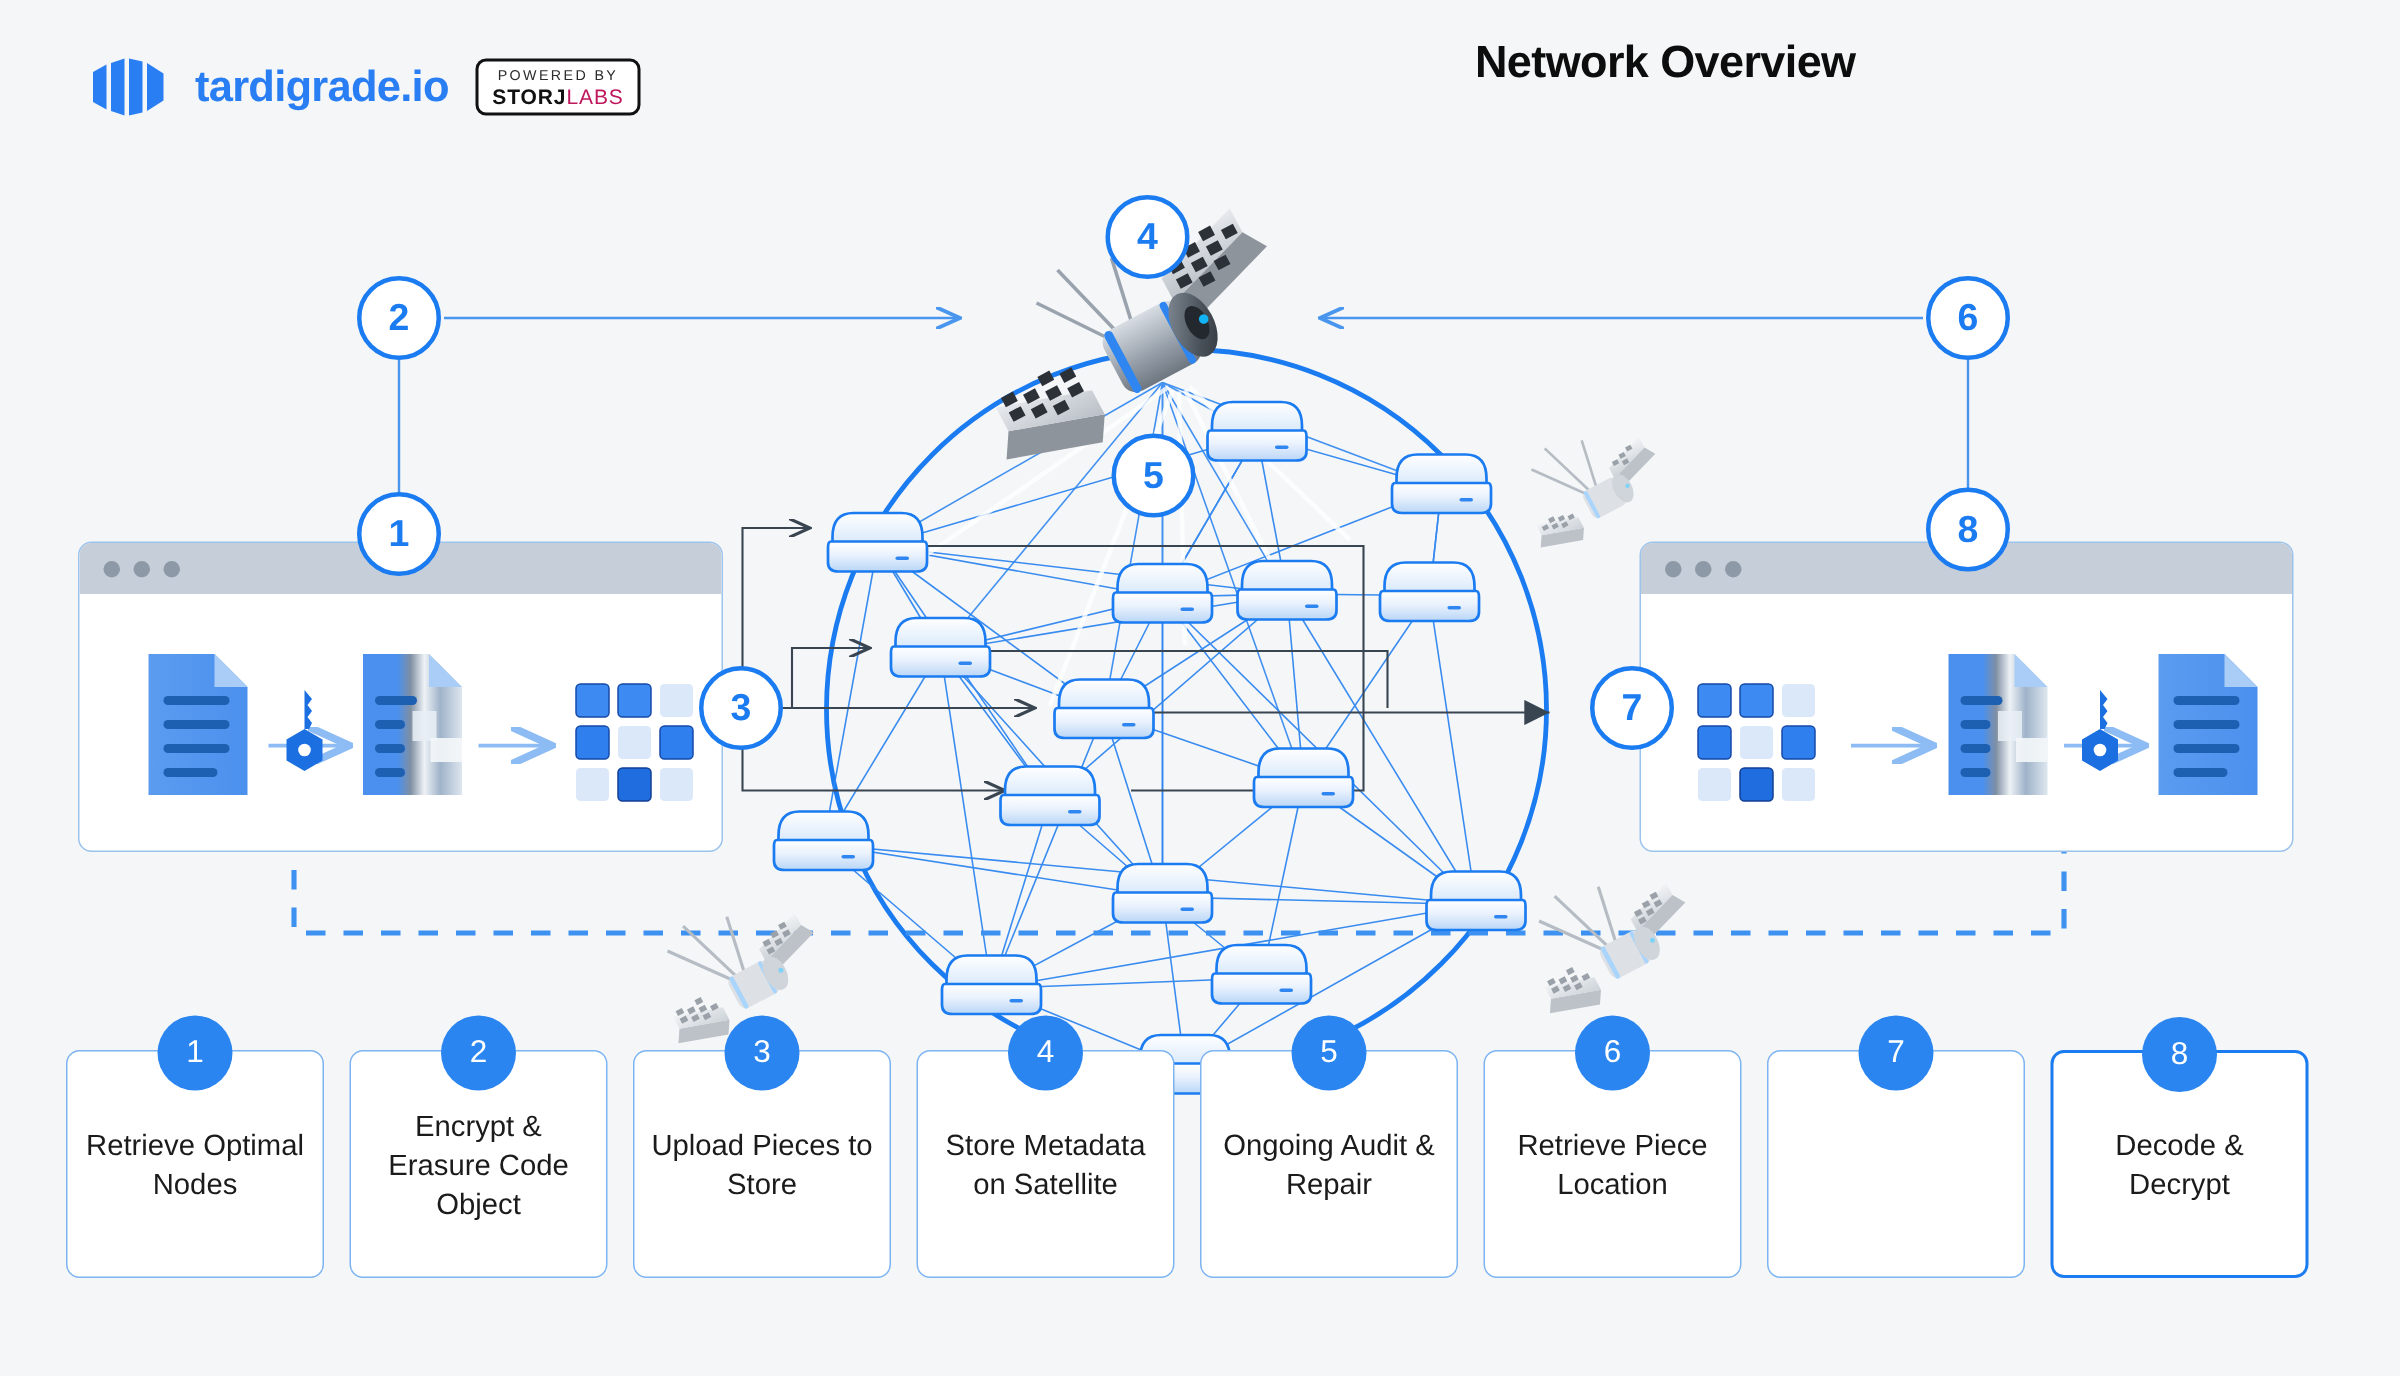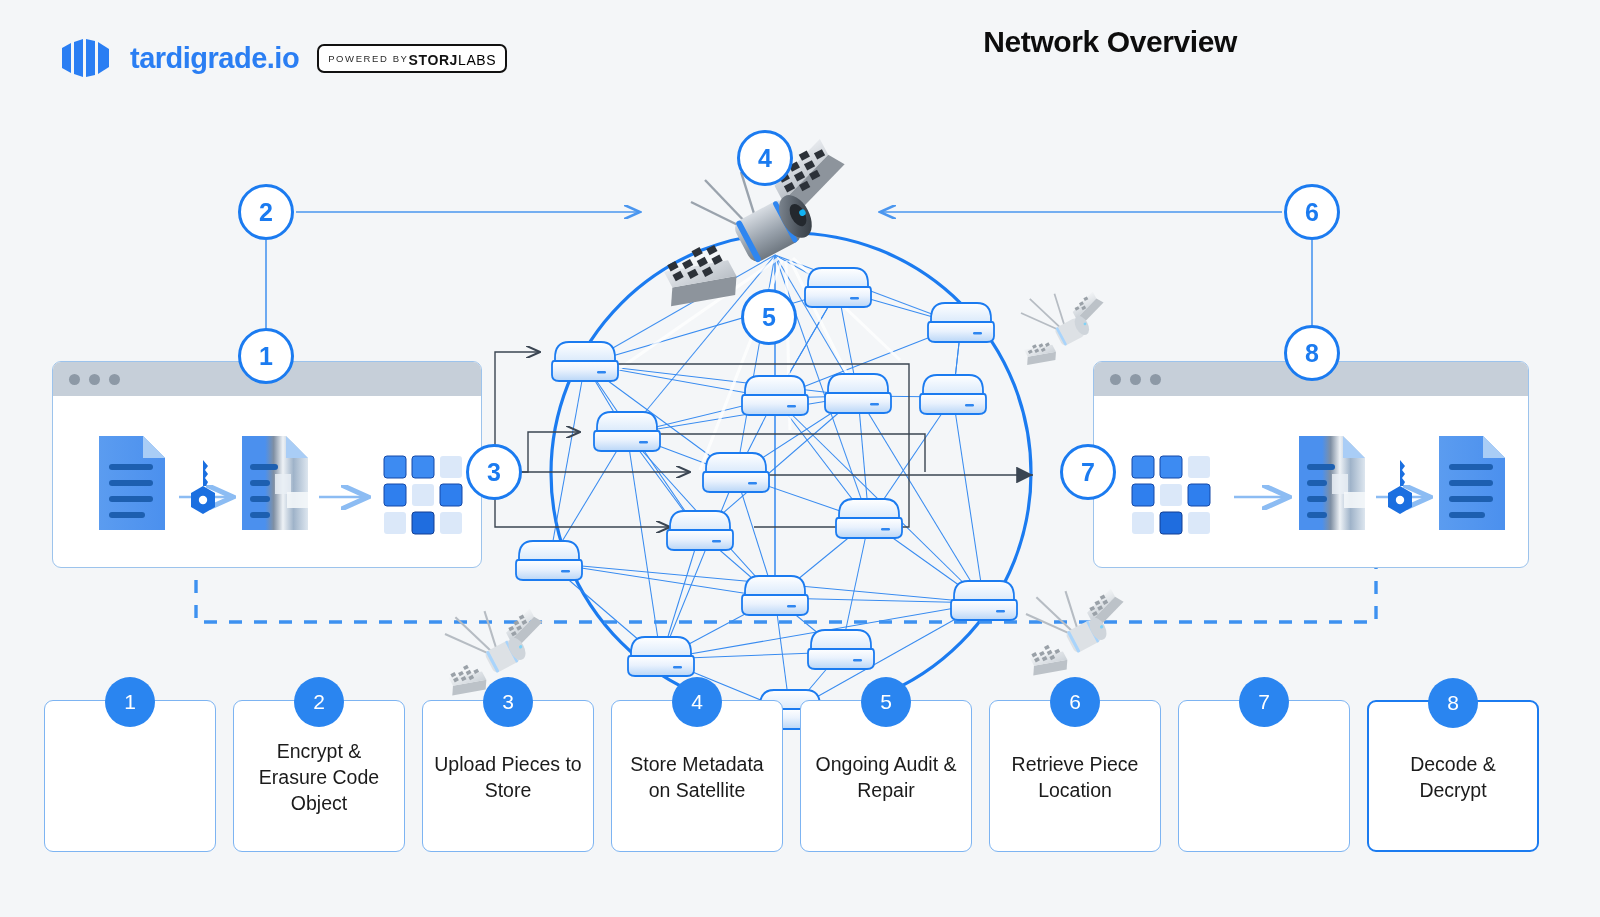--- a/index.html
+++ b/index.html
@@ -11,26 +11,26 @@
     position:relative;
   }
   #stage{position:absolute;inset:0;width:1299px;height:917px;}
 
   
   .hdr-logo{position:absolute;left:60px;top:38px;display:flex;align-items:center;gap:18px;}
   .logo-mark{width:52px;height:40px;position:relative;}
   .logo-word{font-size:29px;font-weight:bold;color:#2a7ef3;letter-spacing:-0.5px;}
   .storj-badge{
     border:2px solid #111;border-radius:7px;padding:5px 9px 4px 9px;
-    display:flex;align-items:center;line-height:1;
+    display:flex;flex-direction:column;align-items:center;line-height:1;
     background:#fff;
   }
   .storj-top{font-size:9.5px;letter-spacing:1.6px;color:#2b2b2b;font-weight:500;}
   .storj-bot{font-size:14px;letter-spacing:0.6px;margin-top:2px;font-weight:bold;color:#111;}
-  .storj-bot .lt{font-weight:normal;color:#000000;}
+  .storj-bot .lt{font-weight:normal;color:#be185d;}
   .page-title{
     position:absolute;right:62px;top:25px;
     font-size:30px;font-weight:bold;color:#0d0d0d;letter-spacing:-0.4px;
   }
 
   
   svg#scene{position:absolute;left:0;top:0;width:1600px;height:917px;}
 
   
   .stepdot{
@@ -623,20 +623,21 @@
     </div>
   <div class="stepdot outline" style="left:1284px;top:325px;">
       <span>8</span>
     </div>
 
   <div class="legend">
     <div class="card">
       <div class="stepdot solid">
           <span>1</span>
         </div>
+      <div class="card-label">Retrieve Optimal Nodes</div>
     </div>
     <div class="card">
       <div class="stepdot solid">
           <span>2</span>
         </div>
       <div class="card-label">Encrypt &amp; Erasure Code Object</div>
     </div>
     <div class="card">
       <div class="stepdot solid">
           <span>3</span>

